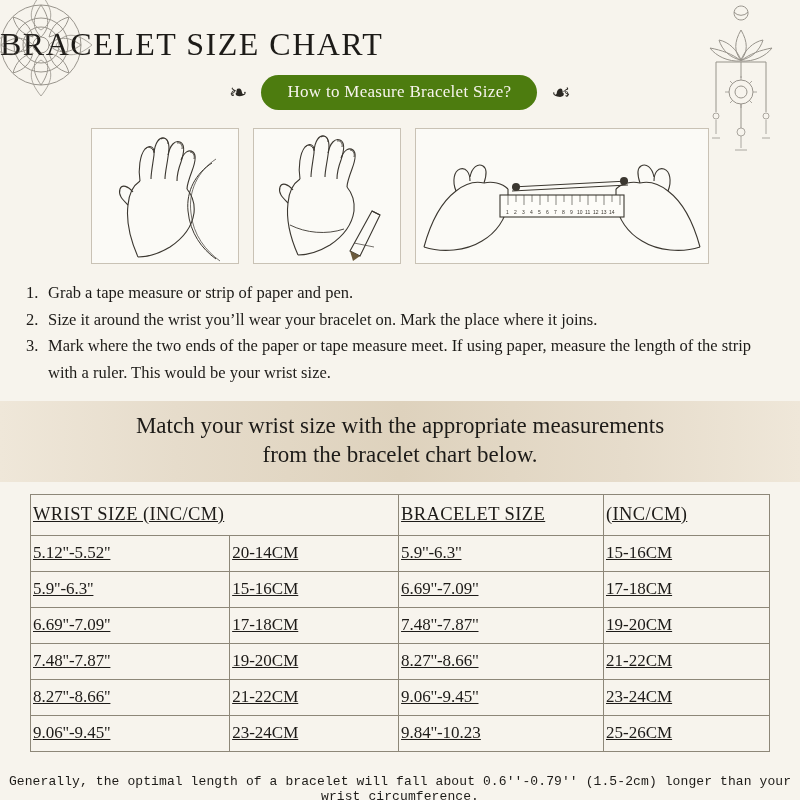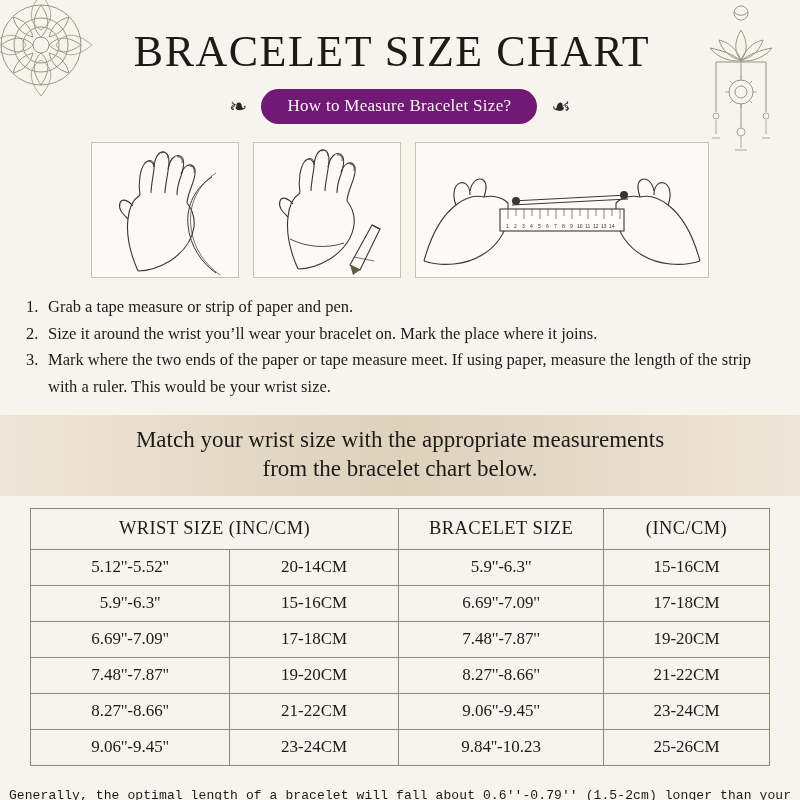--- a/index.html
+++ b/index.html
@@ -20,39 +20,39 @@
   .ornament {
     position: absolute;
     pointer-events: none;
     opacity: 0.55;
   }
   .ornament.left  { left: -34px;  top: -30px; }
   .ornament.right { right: 4px;   top: 0px;   }
 
   
   .title {
-    text-align: center;
-    font-size: 44px;
+    text-align: left;
+    font-size: 32px;
     letter-spacing: 1.5px;
     font-weight: normal;
     margin: 18px 16px 0 0;
     padding-top: 8px;
     font-family: "Liberation Serif", serif;
   }
 
   
   .subtitle-row {
     display: flex;
     align-items: center;
     justify-content: center;
     gap: 14px;
     margin-top: 12px;
   }
   .pill {
-    background: #701a75;
+    background: #4d7c0f;
     color: #f7f4ed;
     border-radius: 18px;
     padding: 7px 26px 8px 26px;
     font-size: 17px;
     letter-spacing: 0.3px;
     font-family: "Liberation Serif", serif;
     white-space: nowrap;
     text-align: center;
   }
   .flourish {
@@ -105,23 +105,24 @@
   
   table.size-table {
     border-collapse: collapse;
     margin: 12px auto 0 auto;
     width: 740px;
     font-size: 17px;
     font-family: "Liberation Serif", serif;
   }
   table.size-table td, table.size-table th {
     border: 1px solid #8d8778;
-    text-align: center;
+    text-align: left;
     padding: 7px 2px 8px 2px;
     font-weight: normal;
+    text-decoration: underline;
   }
   table.size-table thead th {
     font-size: 18.5px;
     padding: 9px 2px 10px 2px;
     letter-spacing: 0.4px;
   }
   .col-a { width: 200px; }
   .col-b { width: 170px; }
   .col-c { width: 205px; }
   .col-d { width: 165px; }

